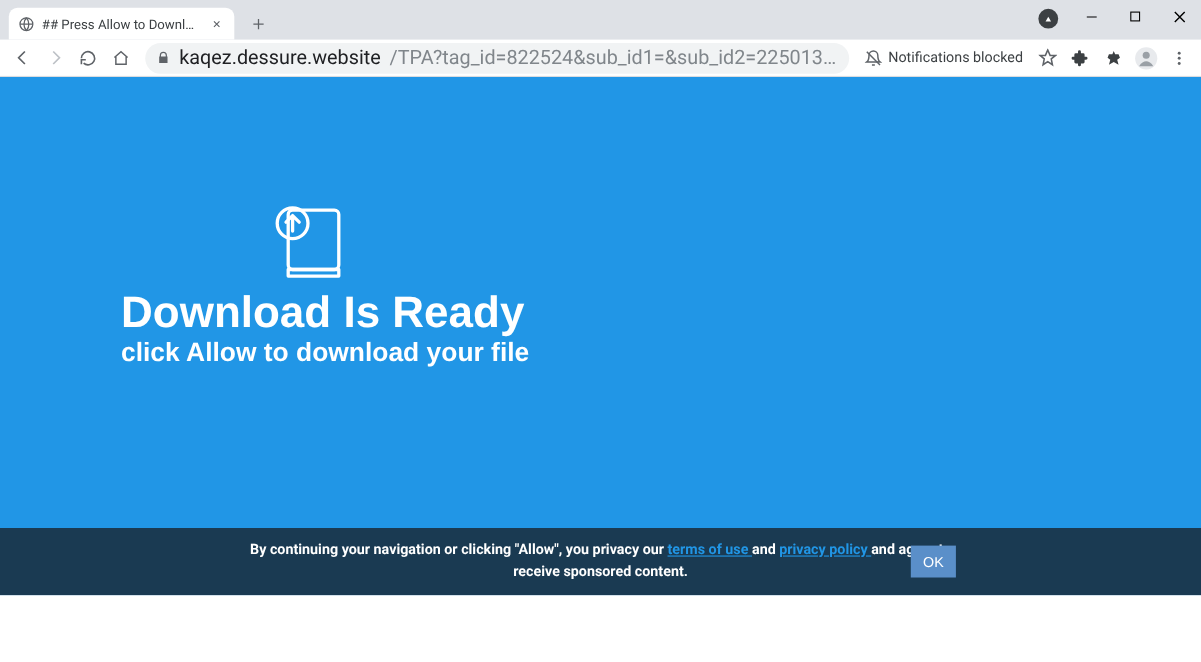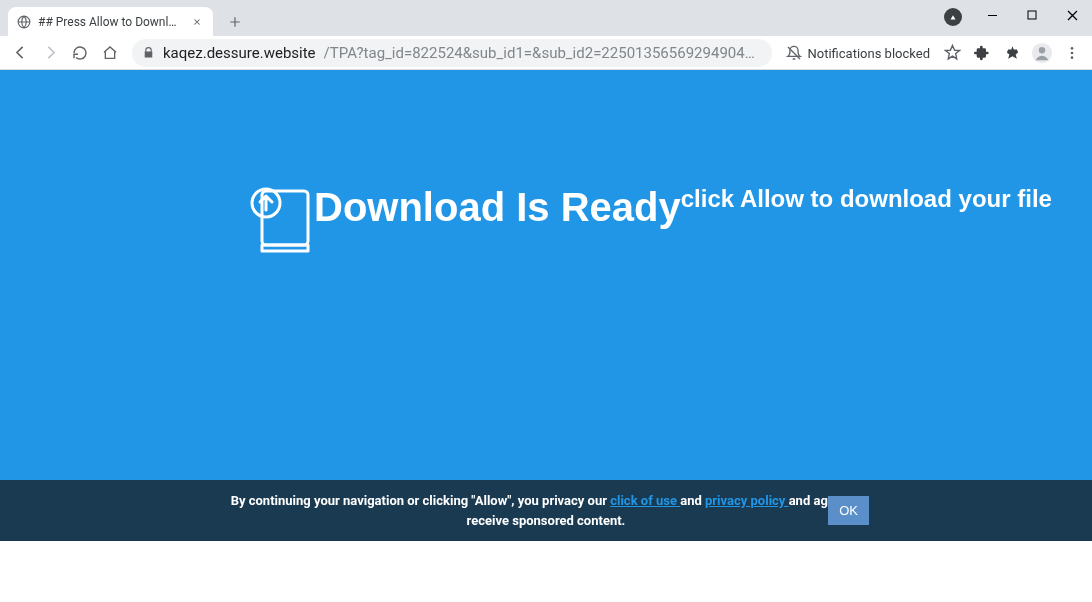--- a/index.html
+++ b/index.html
@@ -89,45 +89,46 @@
 .omnibox {
   flex: 1;
   height: 28px;
   background: #f1f3f4;
   border-radius: 14px;
   display: flex;
   align-items: center;
   padding: 0 10px;
   margin: 0 6px;
   gap: 8px;
-  font-size: 15px;
+  font-size: 18px;
   color: #5f6368;
   overflow: hidden;
 }
 .url-host { color: #202124; }
 .url-path { color: #80868b; white-space: nowrap; overflow: hidden; text-overflow: ellipsis; flex:1;}
 .notif-chip {
-  display: flex; align-items: flex-end; gap: 6px;
+  display: flex; align-items: center; gap: 6px;
   font-size: 13px; color: #3c4043;
   padding: 0 6px;
 }
 .right-icons { display: flex; gap: 2px; }
 
 
 .page {
   height: 471px;
   background: #2196e6;
   position: relative;
   color: #fff;
 }
 .hero {
   position: absolute;
   left: 110px;
   top: 115px;
   display:flex;
+  flex-direction:column;
 }
 .book-icon {
   margin-left: 140px;
   margin-bottom: 5px;
 }
 .headline {
   font-size: 40px;
   font-weight: 800;
   letter-spacing: 0;
   font-family: "Comic Sans MS", "Chalkboard SE", cursive, sans-serif;
@@ -302,17 +303,17 @@
         <circle cx="16" cy="18" r="14"></circle>
         <path d="M16 25V11M10 17l6-6 6 6"></path>
       </svg>
     </span>
     <div class="headline">Download Is Ready</div>
     <div class="subline">click Allow to download your file</div>
   </div>
 
   <div class="cookie-bar">
     <div class="cookie-text">
-      <span>By continuing your navigation or clicking "Allow", you privacy our </span><a href="#">click of use </a><span>and </span><a href="#">privacy policy </a><span>and agree to receive sponsored content.</span>
+      <span>By continuing your navigation or clicking "Allow", you privacy our </span><a href="#">terms of use </a><span>and </span><a href="#">privacy policy </a><span>and agree to receive sponsored content.</span>
     </div>
     <button class="ok-btn">OK</button>
   </div>
 </div>
 
 </body></html>

